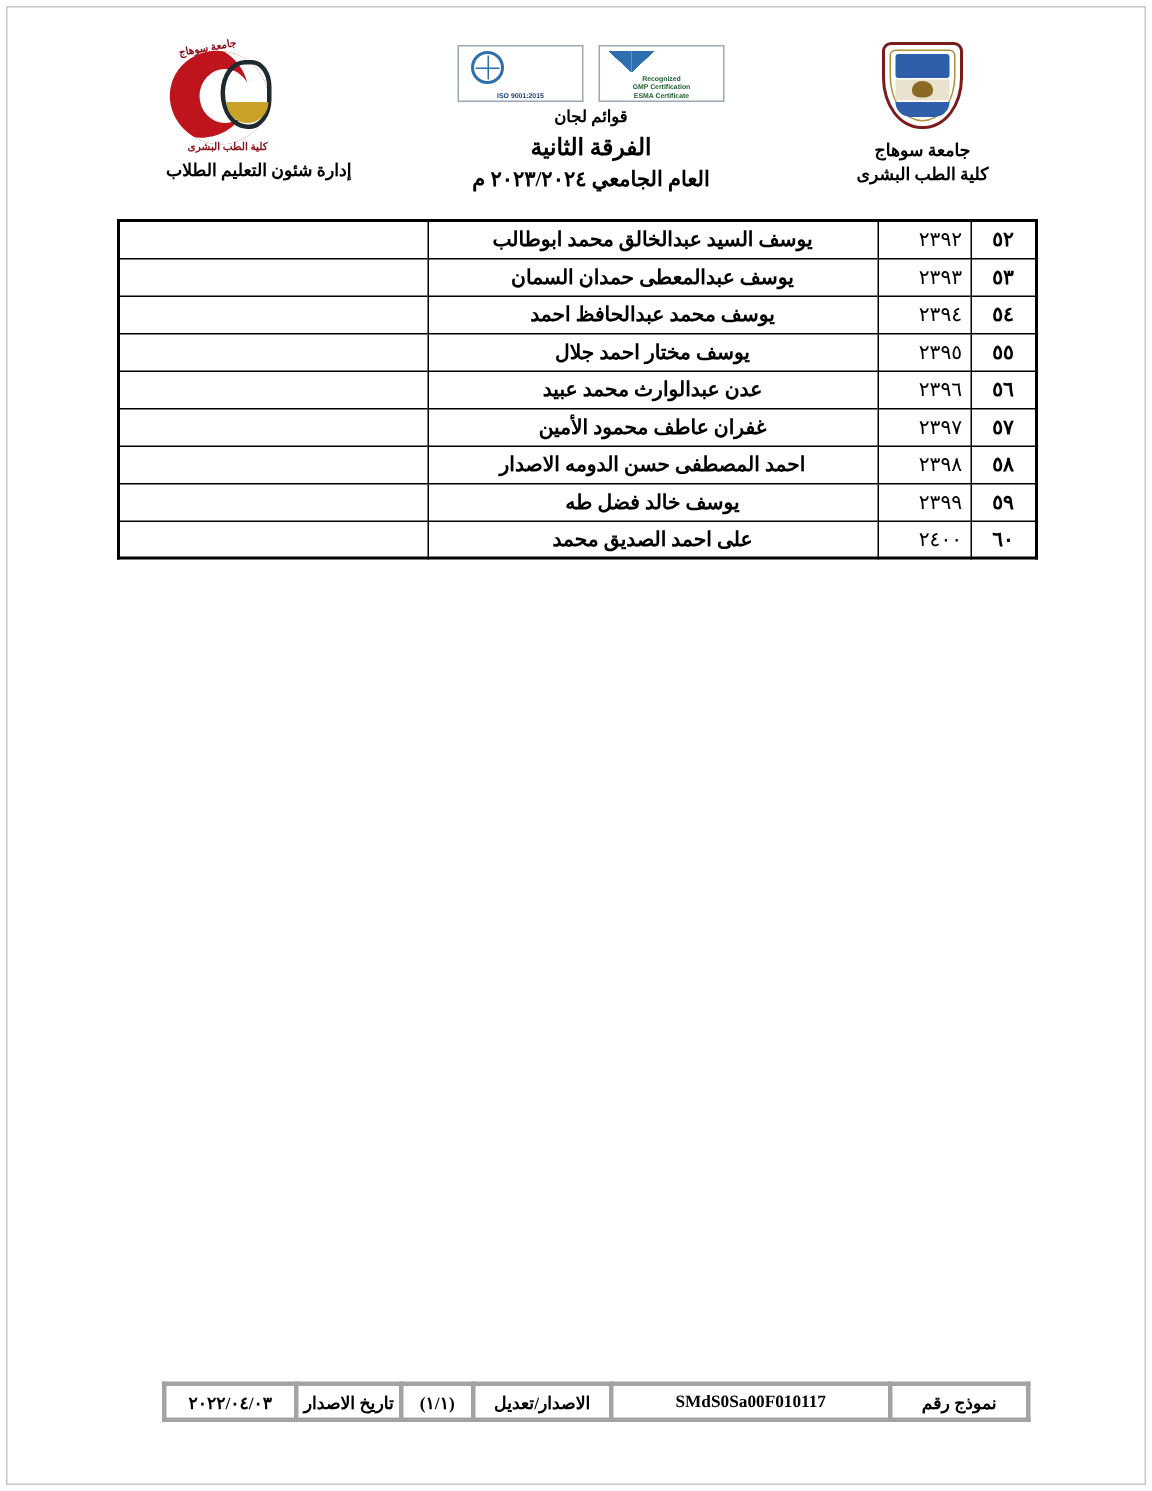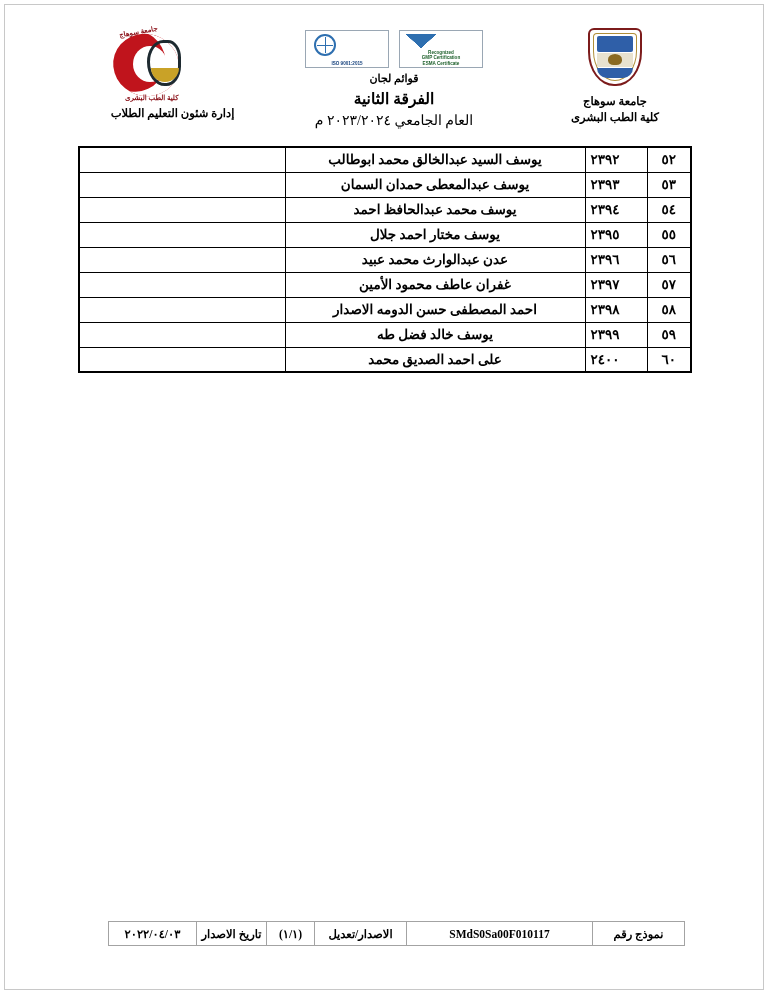--- a/index.html
+++ b/index.html
@@ -210,21 +210,21 @@
     font-weight: bold;
     line-height: 1.5;
   }
   .title-sub {
     font-size: 15.5px;
     font-weight: bold;
     line-height: 1.5;
   }
   .title-year {
     font-size: 14px;
-    font-weight: normal;
+    font-weight: bold;
     line-height: 1.6;
     white-space: nowrap;
   }
 
   
   .hdr-left {
     width: 170px;
     text-align: center;
     display: flex;
     flex-direction: column;
@@ -326,22 +326,22 @@
     margin-top: 40px;
   }
   .main-table td.c-no {
     width: 44px;
     text-align: center;
     font-weight: bold;
     letter-spacing: 1px;
   }
   .main-table td.c-code {
     width: 62px;
-    text-align: left;
-    font-weight: bold;
+    text-align: right;
+    font-weight: normal;
     letter-spacing: 1px;
   }
   .main-table td.c-name {
     width: 300px;
     text-align: center;
     font-weight: bold;
   }
   .main-table td.c-blank {
     width: 206px;
   }
@@ -349,21 +349,21 @@
   
   .footer-table {
     position: absolute;
     left: 108px;
     top: 921px;
     width: 556px;
     border-collapse: collapse;
     table-layout: fixed;
   }
   .footer-table td {
-    border: 1px solid #a3a3a3;
+    border: 3px solid #a3a3a3;
     height: 24px;
     font-size: 11.5px;
     font-weight: bold;
     text-align: center;
     vertical-align: middle;
     padding: 0 3px;
     box-sizing: border-box;
   }
   .f-label { width: 92px; }
   .f-code  { width: 186px; font-family: "Liberation Serif", serif; font-size: 13px; direction: ltr; }

